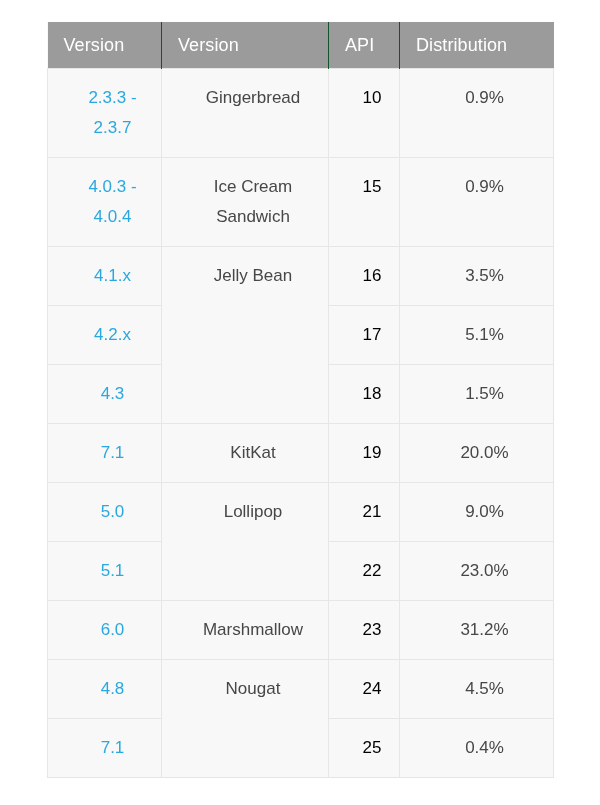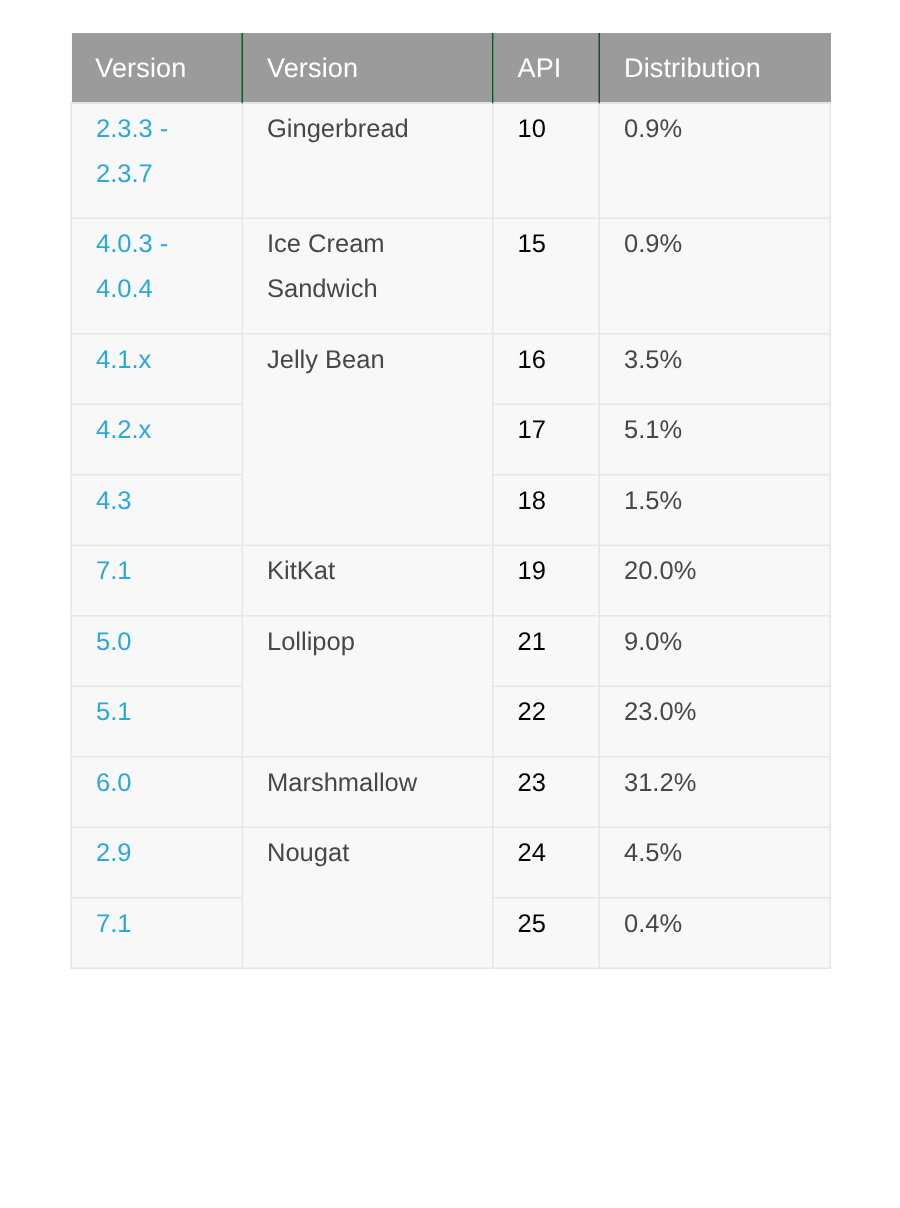--- a/index.html
+++ b/index.html
@@ -52,26 +52,27 @@
     border-right: 1px solid #14532d;
     vertical-align: middle;
     letter-spacing: 0.1px;
   }
   thead th.last-col { border-right: none; }
 
   tbody td {
     background: #f8f8f8;
     border: 1px solid #e6e6e6;
     border-top: none;
-    padding: 2px 0 14px 16px;
+    padding: 14px 0 14px 16px;
     font-size: 17px;
     line-height: 30px;
     color: #474747;
     vertical-align: top;
     height: 22px;
+    text-align: center;
   }
   tbody tr:first-child td { border-top: 1px solid #e6e6e6; }
 
   tbody td.version-cell {
     color: #29a8e0;
   }
   tbody td.version-cell .vline { display: block; }
 
   tbody td.codename-cell { color: #474747; }
   tbody td.api-cell { color: #000000; }
@@ -177,21 +178,21 @@
           <tr>
             <td class="version-cell">
               <span class="vline">6.0</span>
             </td>
             <td class="codename-cell">Marshmallow</td>
             <td class="api-cell">23</td>
             <td class="dist-cell">31.2%</td>
           </tr>
           <tr>
             <td class="version-cell">
-              <span class="vline">2.9</span>
+              <span class="vline">4.8</span>
             </td>
             <td class="codename-cell" rowspan="2">Nougat</td>
             <td class="api-cell">24</td>
             <td class="dist-cell">4.5%</td>
           </tr>
           <tr>
             <td class="version-cell">
               <span class="vline">7.1</span>
             </td>
             <td class="api-cell">25</td>

